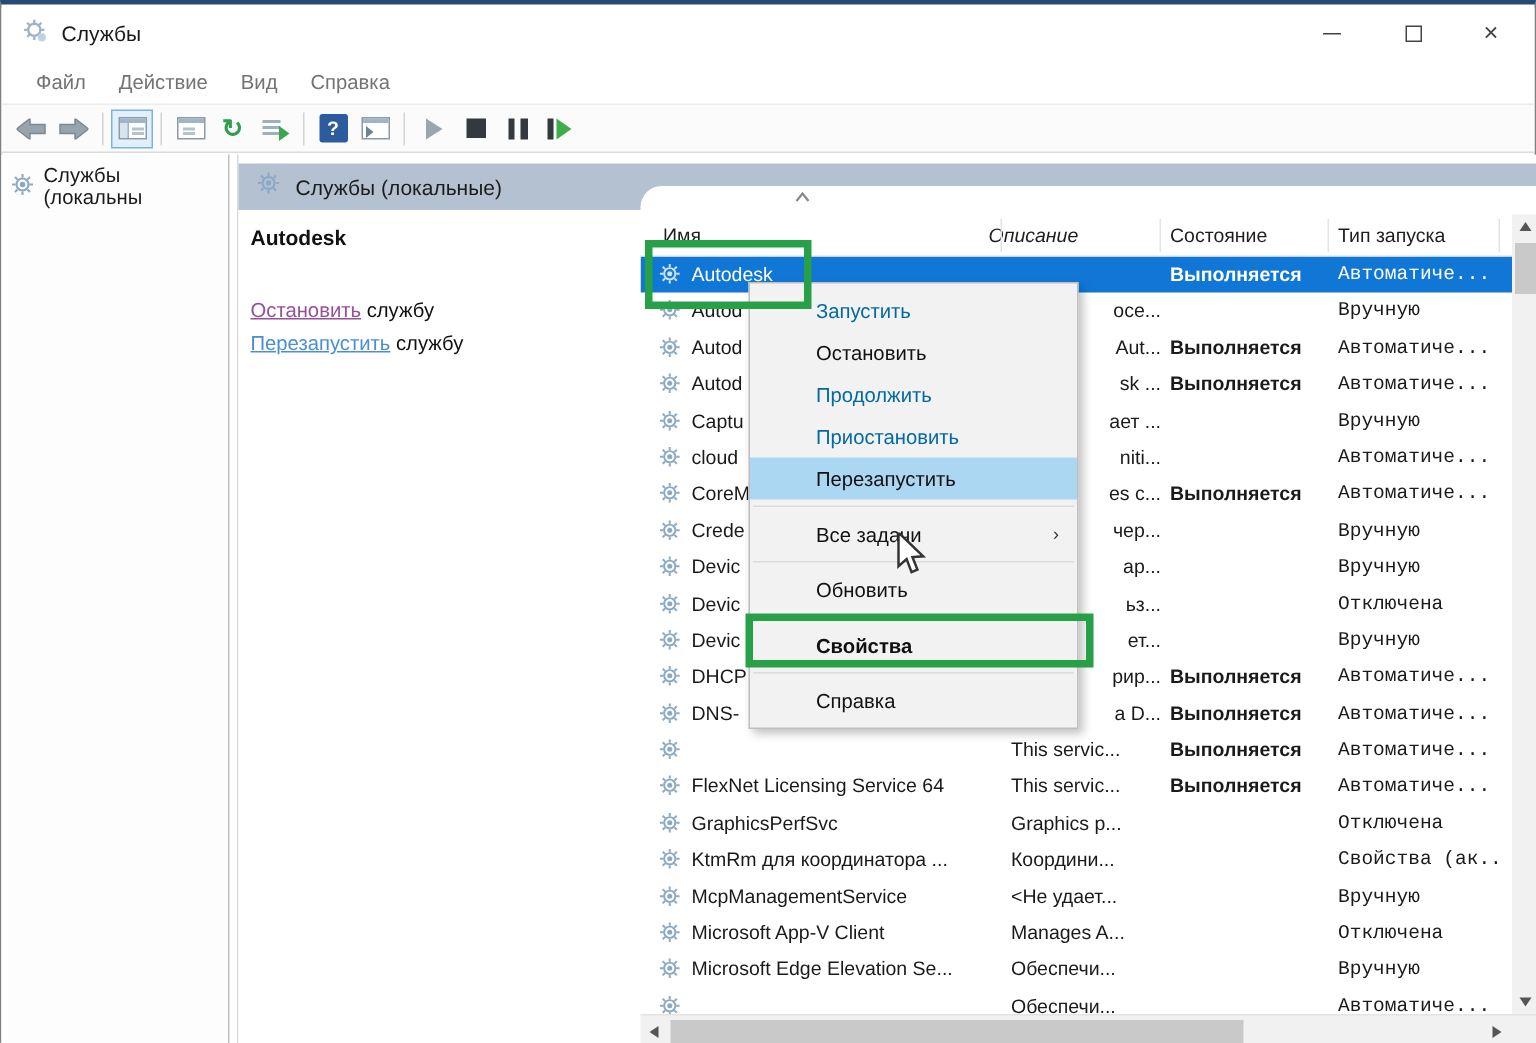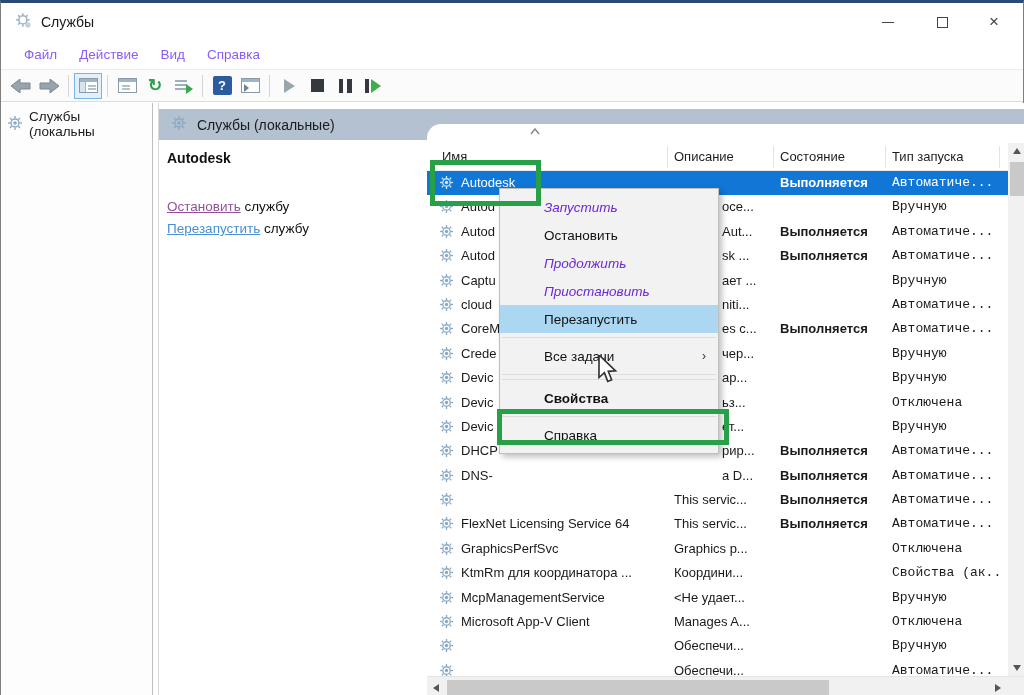--- a/index.html
+++ b/index.html
@@ -14,21 +14,21 @@
   .title-text { position:absolute; left:40px; top:9px; font-size:14px; color:#1a1a1a; }
   .winbtn { position:absolute; top:0; width:46px; height:34px; display:flex; align-items:center; justify-content:center;
             color:#444; font-size:15px; }
   .btn-min{ right:112px; } .btn-max{ right:58px; } .btn-close{ right:6px; font-size:17px; }
   .btn-max .maxbox { width:11px; height:11px; border:1.5px solid #444; }
   .btn-min .minbar { width:12px; height:0; border-top:1.5px solid #444; }
 
   
   .menubar { position:absolute; left:0; top:36px; width:100%; height:30px; background:#ffffff;
              display:flex; align-items:center; padding-left:12px; gap:0; }
-  .menu-item { font-size:13.5px; color:#8b5cf6; padding:5px 11px; }
+  .menu-item { font-size:13.5px; color:#737373; padding:5px 11px; }
 
   
   .toolbar { position:absolute; left:0; top:66px; width:100%; height:33px; background:#fbfbfb;
              border-top:1px solid #ececec; border-bottom:1px solid #dcdcdc;
              display:flex; align-items:center; padding-left:6px; }
   .tbtn { width:28px; height:26px; display:flex; align-items:center; justify-content:center; position:relative; }
   .tbtn.active { background:#e2f0fc; border:1px solid #7ab3e8; }
   .tsep { width:1px; height:22px; background:#d4d4d4; margin:0 5px; }
   .arrow-glyph svg { display:block; }
   .mini-window { width:19px; height:15px; border:1px solid #8a9aa8; background:#fff; position:relative; }
@@ -68,36 +68,36 @@
   .svc-links { margin-top:30px; font-size:13.5px; line-height:22px; color:#111; }
   .svc-links .lnk { text-decoration:underline; }
   .lnk-stop { color:#94519a; }
   .lnk-restart { color:#4a8ed5; }
 
   
   .listpanel { position:absolute; left:268px; top:21px; right:0; bottom:22px; background:#ffffff;
                border-top-left-radius:14px; }
   .lheader { position:absolute; left:0; top:19px; width:100%; height:28px; border-bottom:1px solid #ededed; }
   .col-head { position:absolute; top:6px; font-size:13px; color:#1d1d1d; }
-  .ch-name { left:15px; } .ch-desc { left:247px; } .ch-state { left:353px; } .ch-startup { left:465px; }
+  .ch-name { left:15px; } .ch-desc { left:232px;font-style:italic; } .ch-state { left:353px; } .ch-startup { left:465px; }
   .col-sep { position:absolute; top:3px; width:1px; height:22px; background:#e3e3e3; }
   .cs1 { left:240px; } .cs2 { left:346px; } .cs3 { left:458px; } .cs4 { left:572px; }
   .sort-glyph { position:absolute; left:103px; top:-15px; width:10px; height:8px; }
   .sort-glyph svg { display:block; }
 
   .rows { position:absolute; left:0; top:47px; right:17px; bottom:0; overflow:hidden; }
   .row { position:relative; height:24.4px; display:block; color:#1a1a1a; }
   .row .cell { position:absolute; top:4px; font-size:13px; white-space:nowrap; overflow:hidden; }
   .row .c-name { left:34px; width:205px; }
   .row .c-desc { left:247px; width:100px; }
   .row .c-state { left:353px; width:108px;font-weight:bold; }
   .row .c-startup { left:465px; width:112px;font-family:Liberation Mono, monospace; }
   .row .gear { position:absolute; left:12px; top:4px; }
   .row.selected { background:#1177d7; color:#ffffff; }
-  .row.behind .c-desc { padding-left:48px; }
+  .row.behind .c-desc { padding-left:48px;text-align:right; }
 
   
   .vscroll { position:absolute; right:0; top:19px; width:17px; bottom:0; background:#f1f1f1; }
   .vs-up { position:absolute; top:0; left:0; width:17px; height:17px; }
   .vs-down { position:absolute; bottom:0; left:0; width:17px; height:17px; }
   .vs-thumb { position:absolute; top:19px; left:1.5px; width:14px; height:34px; background:#c9c9c9; }
   .hscroll { position:absolute; left:268px; right:0; bottom:0; height:22px; background:#f1f1f1;
              border-top:1px solid #e4e4e4; }
   .hs-left { position:absolute; left:2px; top:3px; width:16px; height:16px; }
   .hs-right { position:absolute; right:20px; top:3px; width:16px; height:16px; }
@@ -106,21 +106,21 @@
   .tri-up { left:4.5px; top:5px; border-left:4px solid transparent; border-right:4px solid transparent; border-bottom:6px solid #555; }
   .tri-down { left:4.5px; top:6px; border-left:4px solid transparent; border-right:4px solid transparent; border-top:6px solid #555; }
   .tri-left { left:4px; top:4px; border-top:4px solid transparent; border-bottom:4px solid transparent; border-right:6px solid #555; }
   .tri-right { left:6px; top:4px; border-top:4px solid transparent; border-bottom:4px solid transparent; border-left:6px solid #555; }
 
   
   .ctxmenu { position:absolute; left:498px; top:185px; width:220px; background:#f2f2f2;
              border:1px solid #bfbfbf; box-shadow:3px 3px 6px rgba(0,0,0,0.25); padding:4px 0; z-index:10; }
   .mi { height:28px; display:flex; align-items:center; padding-left:44px; padding-right:12px;
         font-size:13.5px; color:#111; position:relative; }
-  .mi.disabled { color:#6d28d9;font-style:italic; }
+  .mi.disabled { color:#0369a1; }
   .mi.highlight { background:#abd7f3; }
   .mi.bold { font-weight:bold; }
   .mi .sub-arrow { position:absolute; right:12px; font-size:12px; color:#333; }
   .msep { height:0; border-top:1px solid #dcdcdc; margin:4px 2px; }
 
   
   .greenbox { position:absolute; border:5px solid #27a047; background:transparent; z-index:15; }
   .gb1 { left:429px; top:157px; width:111px; height:46px; }
   .gb2 { left:496px; top:406px; width:232px; height:36px; }
   .cursor { position:absolute; left:596px; top:352px; z-index:20; }
@@ -692,20 +692,21 @@
                     <line x1="8" y1="12.6" x2="8" y2="15"></line>
                     <line x1="1" y1="8" x2="3.4" y2="8"></line>
                     <line x1="12.6" y1="8" x2="15" y2="8"></line>
                     <line x1="3" y1="3" x2="4.7" y2="4.7"></line>
                     <line x1="11.3" y1="11.3" x2="13" y2="13"></line>
                     <line x1="3" y1="13" x2="4.7" y2="11.3"></line>
                     <line x1="11.3" y1="4.7" x2="13" y2="3"></line>
                   </g>
                   <circle cx="8" cy="8" r="1.8" fill="#8aa9c4"></circle>
                 </svg></span>
+              <span class="cell c-name">Microsoft Edge Elevation Se...</span>
               <span class="cell c-desc">Обеспечи...</span>
               <span class="cell c-state"></span>
               <span class="cell c-startup">Вручную</span>
             </div>
             <div class="row">
               <span class="gear"><svg width="15" height="15" viewBox="0 0 16 16">
                   <g stroke="#8aa9c4" stroke-width="1.4" fill="none">
                     <circle cx="8" cy="8" r="4"></circle>
                     <line x1="8" y1="1" x2="8" y2="3.4"></line>
                     <line x1="8" y1="12.6" x2="8" y2="15"></line>
@@ -749,20 +750,21 @@
 
   <div class="ctxmenu">
       <div class="mi disabled">Запустить</div>
       <div class="mi">Остановить</div>
       <div class="mi disabled">Продолжить</div>
       <div class="mi disabled">Приостановить</div>
       <div class="mi highlight">Перезапустить</div>
       <div class="msep"></div>
       <div class="mi">Все задачи<span class="sub-arrow">›</span></div>
       <div class="msep"></div>
+      <div class="mi">Обновить</div>
       <div class="msep"></div>
       <div class="mi bold">Свойства</div>
       <div class="msep"></div>
       <div class="mi">Справка</div>
     </div>
 
   <div class="greenbox gb1"></div>
   <div class="greenbox gb2"></div>
 
   <div class="cursor">

